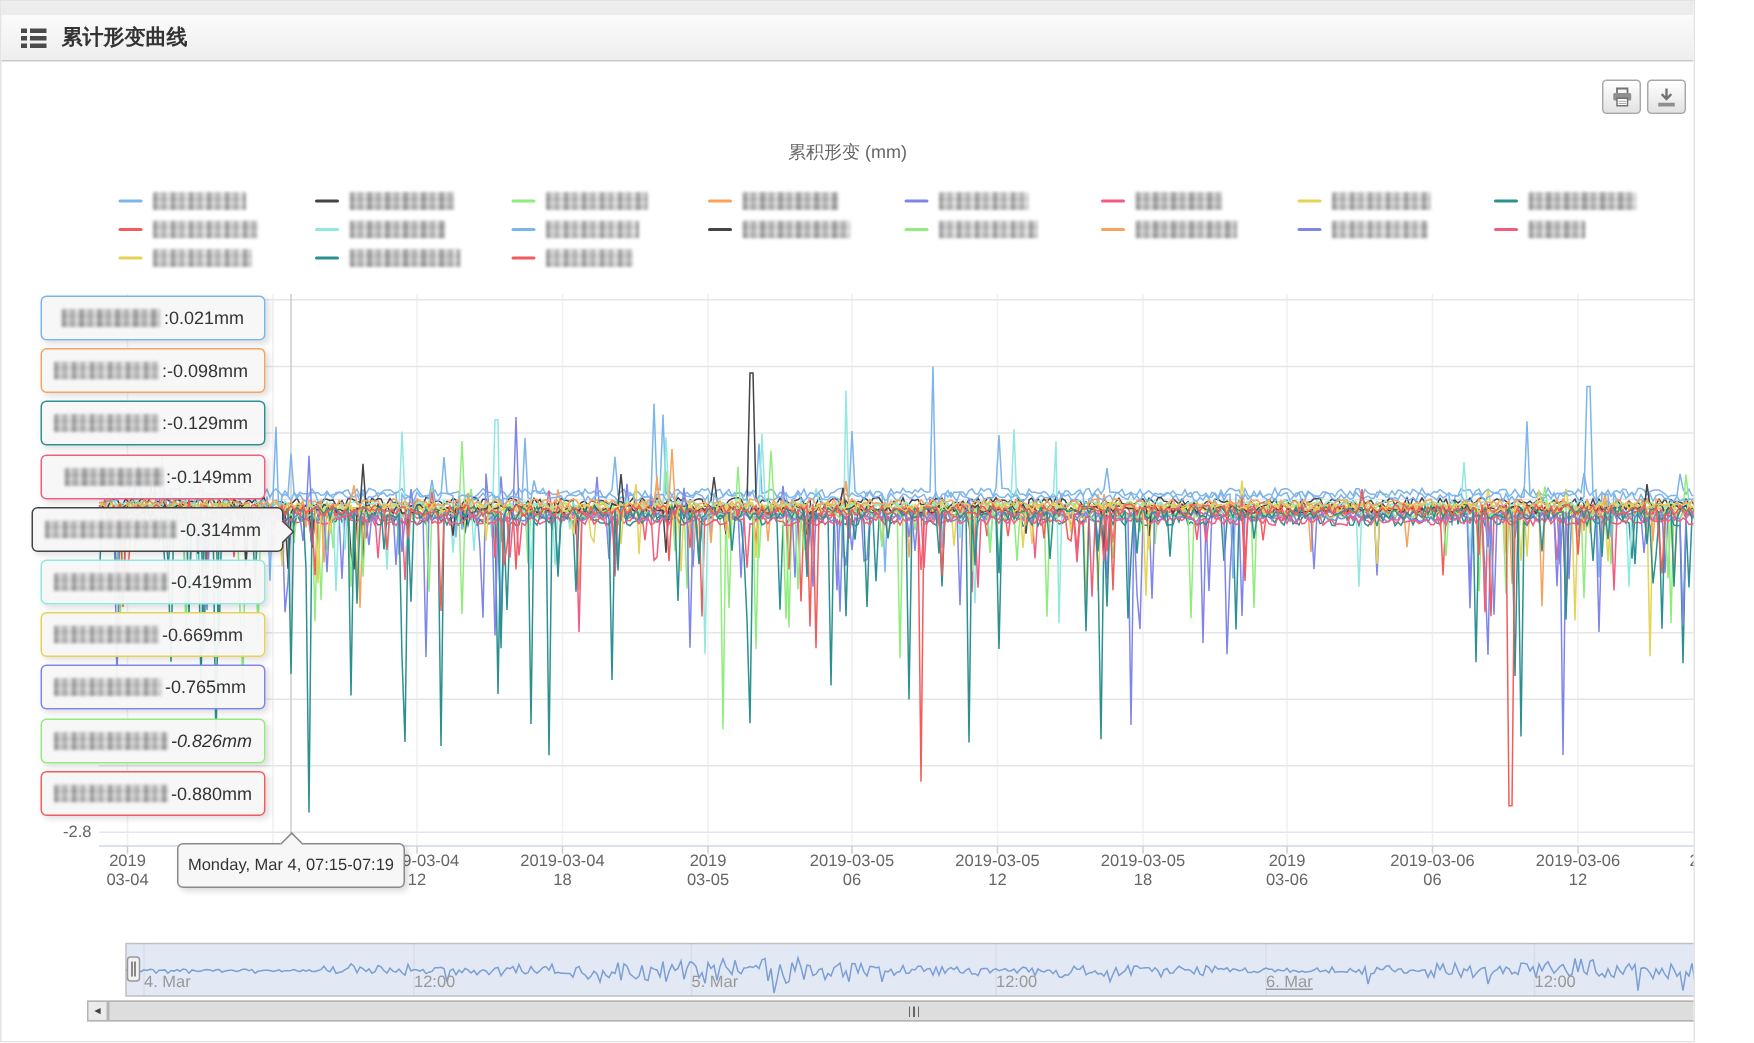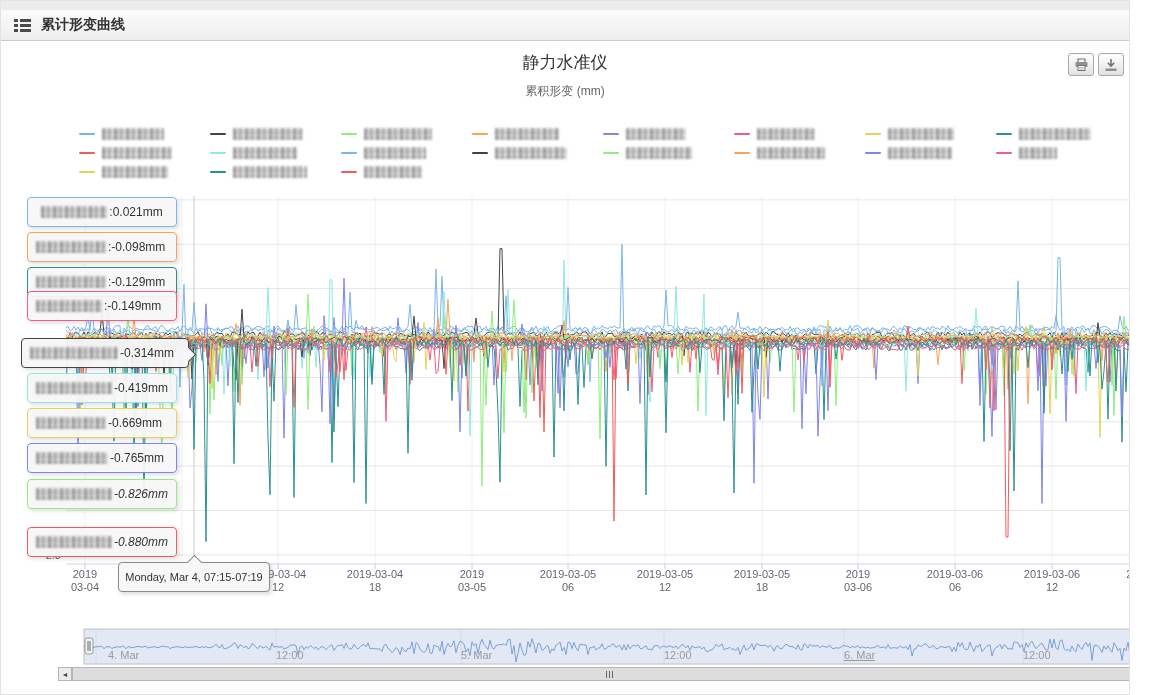--- a/index.html
+++ b/index.html
@@ -14,21 +14,21 @@
       linear-gradient(#4a4a4a,#4a4a4a),linear-gradient(#4a4a4a,#4a4a4a),
       linear-gradient(#4a4a4a,#4a4a4a),linear-gradient(#4a4a4a,#4a4a4a),
       linear-gradient(#4a4a4a,#4a4a4a),linear-gradient(#4a4a4a,#4a4a4a);
     background-repeat:no-repeat;
     background-size:4px 3px,11px 3px,4px 3px,11px 3px,4px 3px,11px 3px;
     background-position:0 0,6px 0,0 5px,6px 5px,0 10px,6px 10px;}
   .appbar-title{font-size:14px;font-weight:bold;color:#333;}
 
   .chart-title{position:absolute;top:50px;left:0;width:100%;text-align:center;
                font-size:17px;color:#333;z-index:2;}
-  .chart-subtitle{position:absolute;top:82px;left:0;width:100%;text-align:center;
+  .chart-subtitle{position:absolute;top:92px;left:0;width:100%;text-align:center;
                   font-size:12px;color:#666;z-index:2;}
 
   .export{position:absolute;top:52px;right:5px;display:flex;gap:4px;z-index:6;}
   .exp-btn{width:26px;height:23px;border:1px solid #a8a8a8;border-radius:3px;
            background:linear-gradient(#ffffff,#e2e2e2);display:flex;align-items:center;
            justify-content:center;cursor:pointer;box-sizing:border-box;}
 
   .legend{position:absolute;left:78px;top:123px;width:1052px;display:flex;flex-wrap:wrap;z-index:2;}
   .legend-item{width:131px;height:19px;display:flex;align-items:center;gap:7px;cursor:pointer;}
   .legend-marker{width:16px;height:2px;border-radius:1px;flex:0 0 auto;}
@@ -78,21 +78,20 @@
 <body>
 
 <div class="frame">
   <div class="topstrip"></div>
 
   <div class="appbar">
     <span class="list-icon"></span>
     <span class="appbar-title">累计形变曲线</span>
   </div>
 
-  <div class="chart-title">静力水准仪</div>
   <div class="chart-subtitle">累积形变 (mm)</div>
 
   <div class="export">
     <div class="exp-btn">
       <svg width="15" height="14" viewBox="0 0 15 14">
         <path d="M4 4V1h7v3" fill="none" stroke="#737373" stroke-width="1.2"></path>
         <rect x="1.5" y="4" width="12" height="5" rx="1" fill="#8f8f8f"></rect>
         <rect x="4" y="7.5" width="7" height="5" fill="#ffffff" stroke="#737373"></rect>
         <path d="M5 9.5h5M5 11h5" stroke="#a8a8a8" stroke-width="0.8"></path>
       </svg>
@@ -317,21 +316,21 @@
         <span class="tt-val">:0.021mm</span>
       </div>
       <div class="tt" style="top: 231px; border-color: rgb(247, 163, 92);">
         <span class="blur" style="width:70px"></span>
         <span class="tt-val">:-0.098mm</span>
       </div>
       <div class="tt" style="top: 266px; border-color: rgb(43, 144, 143);">
         <span class="blur" style="width:70px"></span>
         <span class="tt-val">:-0.129mm</span>
       </div>
-      <div class="tt" style="top: 290px; border-color: rgb(241, 92, 128);">
+      <div class="tt" style="top: 302px; border-color: rgb(241, 92, 128); justify-content: flex-end;">
         <span class="blur" style="width:66px"></span>
         <span class="tt-val">:-0.149mm</span>
       </div>
       <div class="tt tt-main" style="top: 337px; border-color: rgb(67, 67, 72);">
         <span class="tt-arrow" style="border-right:1px solid #434348;border-top:1px solid #434348"></span>
         <span class="blur" style="width:88px"></span>
         <span class="tt-val">-0.314mm</span>
       </div>
       <div class="tt" style="top: 372px; border-color: rgb(145, 232, 225);">
         <span class="blur" style="width:80px"></span>
@@ -342,33 +341,33 @@
         <span class="tt-val">-0.669mm</span>
       </div>
       <div class="tt" style="top: 442px; border-color: rgb(128, 133, 233);">
         <span class="blur" style="width:72px"></span>
         <span class="tt-val">-0.765mm</span>
       </div>
       <div class="tt" style="top: 478px; border-color: rgb(144, 237, 125); font-style: italic;">
         <span class="blur" style="width:76px"></span>
         <span class="tt-val">-0.826mm</span>
       </div>
-      <div class="tt" style="top: 526px; border-color: rgb(244, 91, 91); font-style: italic;">
+      <div class="tt" style="top: 513px; border-color: rgb(244, 91, 91);">
         <span class="blur" style="width:76px"></span>
         <span class="tt-val">-0.880mm</span>
       </div>
     </div>
 
   <div class="date-tt">
     <span class="date-caret"></span>
     <span>Monday, Mar 4, 07:15-07:19</span>
   </div>
 
   <div id="navlabels">
-      <div class="navlab" style="left: 95px; margin-left: 12px;">4. Mar</div>
+      <div class="navlab" style="left: 95px;">4. Mar</div>
       <div class="navlab" style="left: 275px;">12:00</div>
       <div class="navlab" style="left: 460px;">5. Mar</div>
       <div class="navlab" style="left: 663px;">12:00</div>
       <div class="navlab" style="left: 843px; text-decoration: underline;">6. Mar</div>
       <div class="navlab" style="left: 1022px;">12:00</div>
     </div>
 
   <div class="sb-track"></div>
   <div class="sb-btn" style="left:57px">◄</div>
   <div class="sb-thumb">

